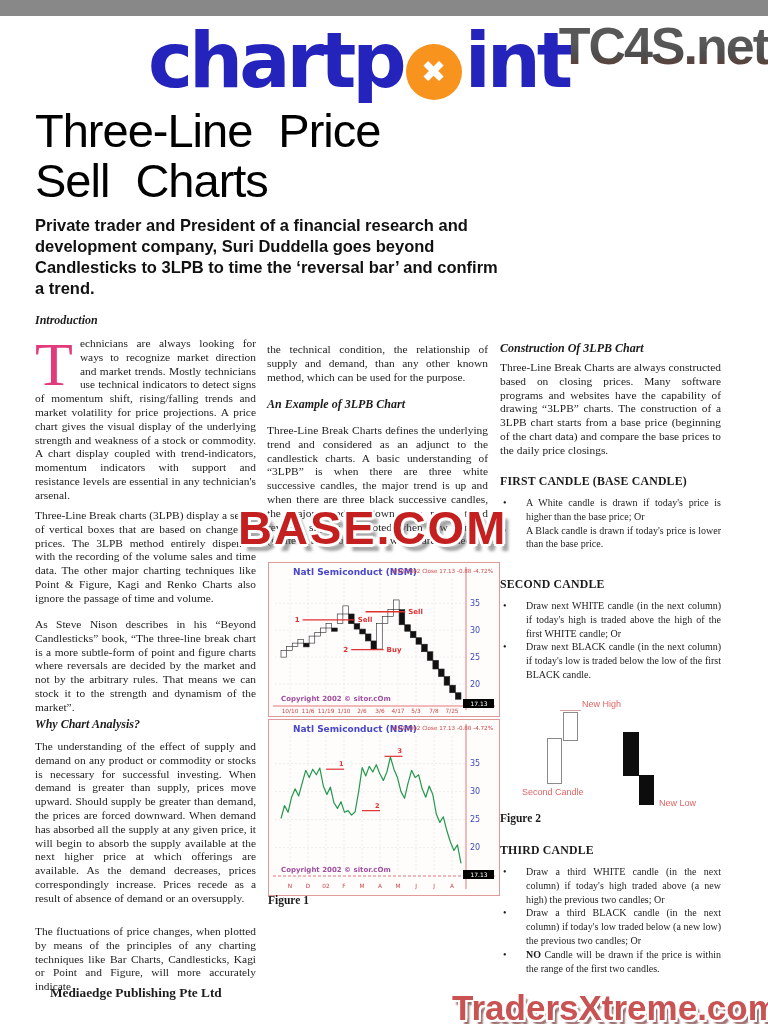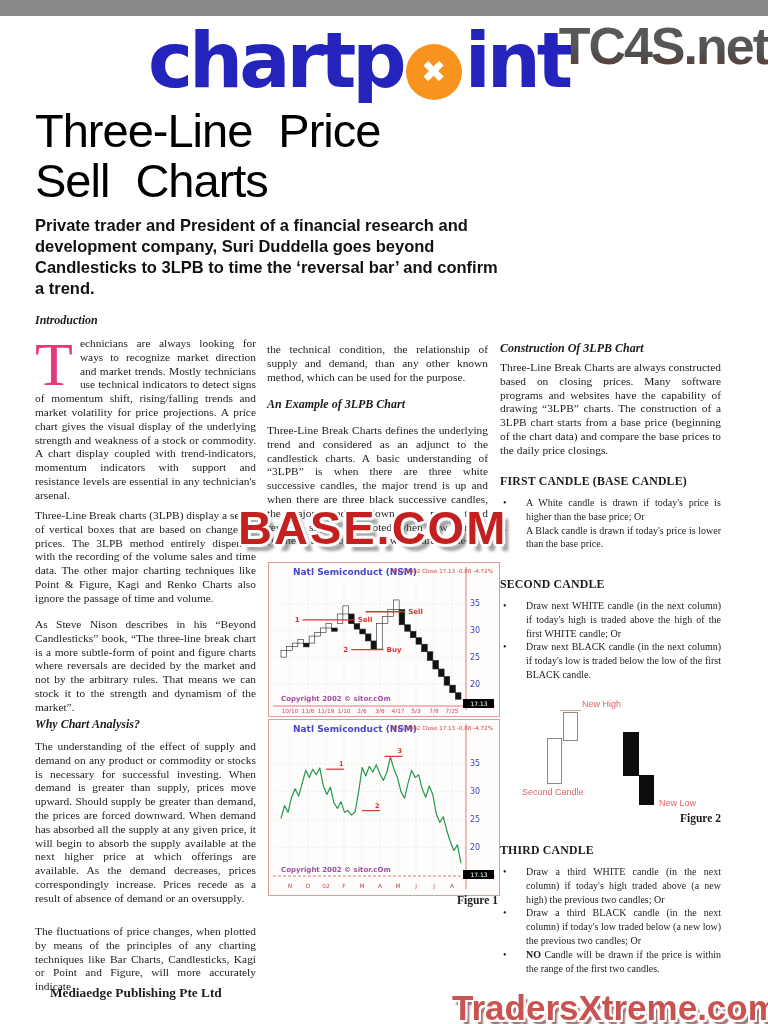--- a/index.html
+++ b/index.html
@@ -31,21 +31,21 @@
   #col3{left:500px;top:322px;height:660px;}
   .blk{position:absolute;left:0;width:221px;}
   .h-it{font-style:italic;font-weight:bold;font-size:12px;}
   .h-caps{font-weight:bold;font-size:11.8px;letter-spacing:0.2px;}
   .p{font-size:11.4px;line-height:13.8px;text-align:justify;}
   .dropcap{float:left;font-size:62px;line-height:0.78;height:46px;padding:3px 7px 0 0;
         color:#e23a7b;}
   .bullet{position:relative;padding-left:26px;font-size:10px;line-height:13.8px;text-align:justify;}
   .bullet::before{content:"\2022";position:absolute;left:3px;top:0;}
   .b{font-weight:bold;}
-  .figcap{font-weight:bold;font-size:11.5px;text-align:right;}
+  .figcap{font-weight:bold;font-size:11.5px;text-align:left;}
   
   .chart{position:absolute;left:268px;width:230px;background:#fffcfc;border:1px solid #e09a9a;}
   #chart1{top:546px;height:153px;}
   #chart2{top:703px;height:175px;}
   #fig1cap{position:absolute;left:268px;top:878px;width:230px;}
   
   #fig2{position:absolute;left:0;top:360px;width:221px;height:112px;}
   .candle-w{position:absolute;background:#fff;border:1px solid #8a8a8a;}
   .candle-b{position:absolute;background:#0d0d0d;}
   .fig2lbl{position:absolute;font-family:"Liberation Sans",sans-serif;font-size:9px;color:#e06565;white-space:nowrap;}

